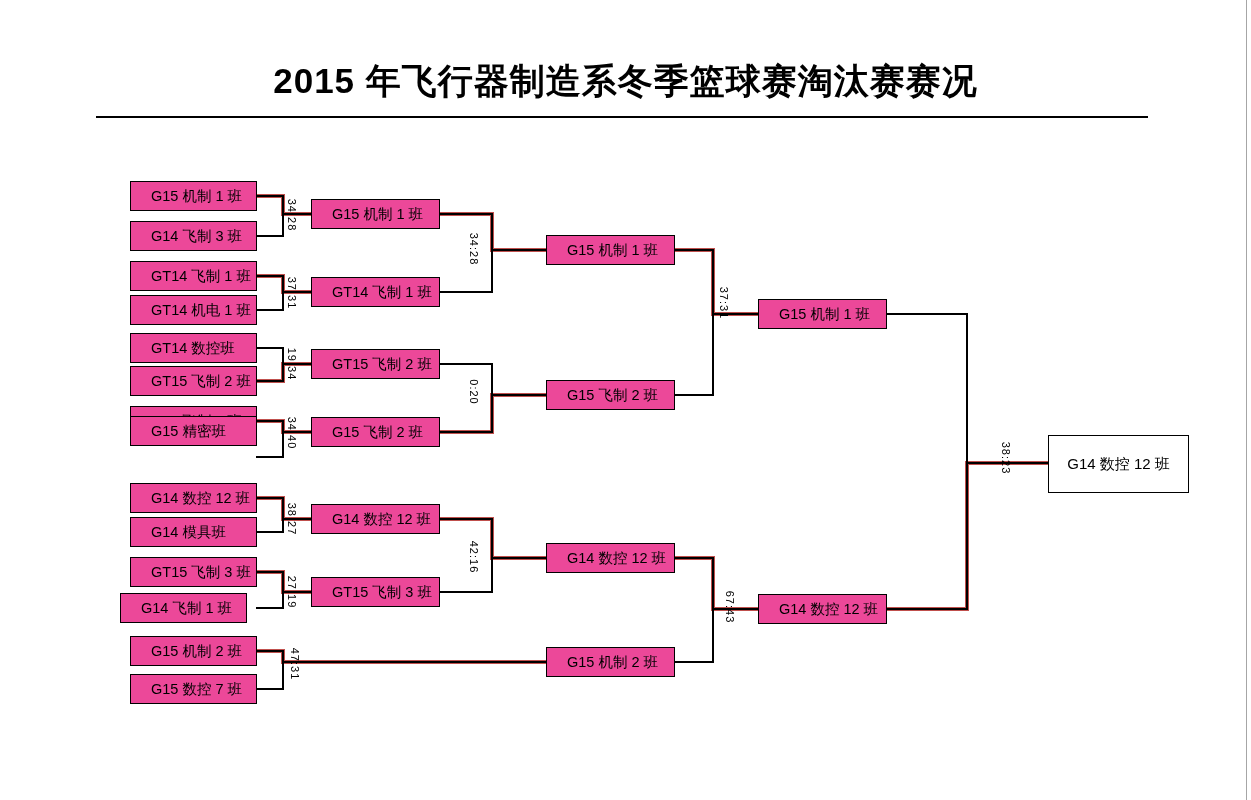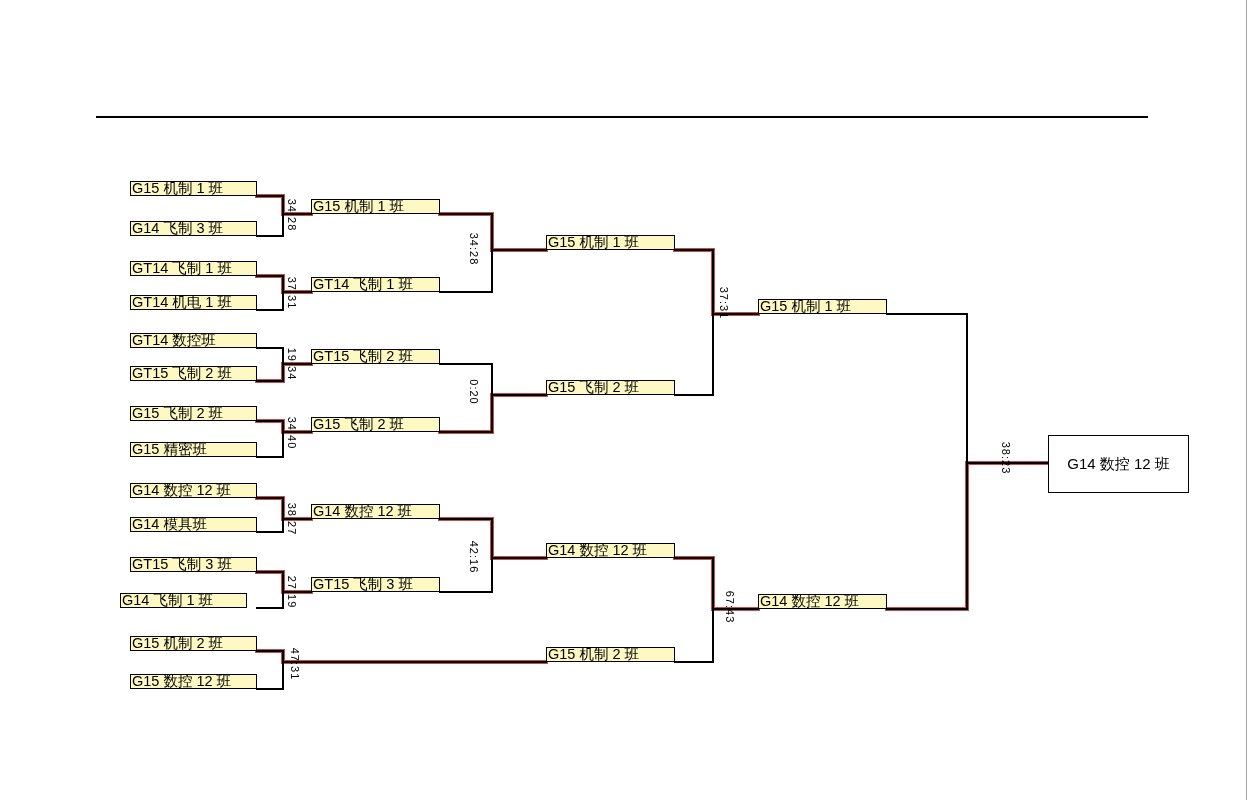--- a/index.html
+++ b/index.html
@@ -8,22 +8,22 @@
     font-family:"Liberation Sans","DejaVu Sans",sans-serif;overflow:hidden;
   }
   .stage{position:absolute;left:0;top:0;width:1251px;height:800px;}
   .page-title{
     position:absolute;left:0;top:58px;width:1251px;text-align:center;
     font-size:35px;font-weight:bold;color:#000;letter-spacing:1px;
   }
   .title-rule{position:absolute;left:96px;top:116px;width:1052px;height:2px;background:#000;}
   .page-edge{position:absolute;left:1246px;top:0;width:1px;height:800px;background:#a6a6a6;}
   .team-box{
-    position:absolute;width:127px;height:15px;background:#fef9c3;border:1.6px solid #000;
-    box-sizing:border-box;display:flex;align-items:center;padding-left:1px;
+    position:absolute;width:127px;height:30px;background:#ec4899;border:1.6px solid #000;
+    box-sizing:border-box;display:flex;align-items:center;padding-left:20px;
     font-size:14.5px;color:#000;white-space:nowrap;z-index:40;
   }
   .champion-box{
     position:absolute;left:1048px;top:435px;width:141px;height:58px;background:#fff;
     border:1.8px solid #000;box-sizing:border-box;display:flex;align-items:center;
     justify-content:center;font-size:15px;color:#000;white-space:nowrap;z-index:40;
   }
   .score{
     position:absolute;writing-mode:vertical-rl;text-orientation:mixed;
     font-size:11px;color:#000;white-space:nowrap;z-index:30;
@@ -31,20 +31,21 @@
   }
   .seg{position:absolute;}
   .seg-black{background:#000;z-index:20;}
   .seg-red{background:#C0504D;z-index:10;}
 </style>
 </head>
 <body>
 
 <div class="stage">
 
+  <div class="page-title">2015 年飞行器制造系冬季篮球赛淘汰赛赛况</div>
   <div class="title-rule"></div>
   <div class="page-edge"></div>
 
   <div id="lines">
       <div class="seg seg-red" style="left: 254.75px; top: 193.75px; width: 30.5px; height: 4.5px;"></div>
       <div class="seg seg-red" style="left: 280.75px; top: 193.75px; width: 4.5px; height: 22.5px;"></div>
       <div class="seg seg-red" style="left: 280.75px; top: 211.75px; width: 32.5px; height: 4.5px;"></div>
       <div class="seg seg-red" style="left: 254.75px; top: 273.75px; width: 30.5px; height: 4.5px;"></div>
       <div class="seg seg-red" style="left: 280.75px; top: 273.75px; width: 4.5px; height: 20.5px;"></div>
       <div class="seg seg-red" style="left: 280.75px; top: 289.75px; width: 32.5px; height: 4.5px;"></div>
@@ -135,27 +136,27 @@
       <div class="seg seg-black" style="left: 966.2px; top: 462.2px; width: 82.6px; height: 1.6px;"></div>
     </div>
 
   <div class="team-box" style="left:130px;top:181px">G15 机制 1 班</div>
   <div class="team-box" style="left:130px;top:221px">G14 飞制 3 班</div>
   <div class="team-box" style="left:130px;top:261px">GT14 飞制 1 班</div>
   <div class="team-box" style="left:130px;top:295px">GT14 机电 1 班</div>
   <div class="team-box" style="left:130px;top:333px">GT14 数控班</div>
   <div class="team-box" style="left:130px;top:366px">GT15 飞制 2 班</div>
   <div class="team-box" style="left:130px;top:406px">G15 飞制 2 班</div>
-  <div class="team-box" style="left:130px;top:442px">G15 精密班</div>
+  <div class="team-box" style="left:130px;top:416px">G15 精密班</div>
   <div class="team-box" style="left:130px;top:483px">G14 数控 12 班</div>
   <div class="team-box" style="left:130px;top:517px">G14 模具班</div>
   <div class="team-box" style="left:130px;top:557px">GT15 飞制 3 班</div>
   <div class="team-box" style="left:120px;top:593px">G14 飞制 1 班</div>
   <div class="team-box" style="left:130px;top:636px">G15 机制 2 班</div>
-  <div class="team-box" style="left:130px;top:674px">G15 数控 12 班</div>
+  <div class="team-box" style="left:130px;top:674px">G15 数控 7 班</div>
 
   <div class="team-box" style="left:311px;top:199px;width:129px">G15 机制 1 班</div>
   <div class="team-box" style="left:311px;top:277px;width:129px">GT14 飞制 1 班</div>
   <div class="team-box" style="left:311px;top:349px;width:129px">GT15 飞制 2 班</div>
   <div class="team-box" style="left:311px;top:417px;width:129px">G15 飞制 2 班</div>
   <div class="team-box" style="left:311px;top:504px;width:129px">G14 数控 12 班</div>
   <div class="team-box" style="left:311px;top:577px;width:129px">GT15 飞制 3 班</div>
 
   <div class="team-box" style="left:546px;top:235px;width:129px">G15 机制 1 班</div>
   <div class="team-box" style="left:546px;top:380px;width:129px">G15 飞制 2 班</div>

